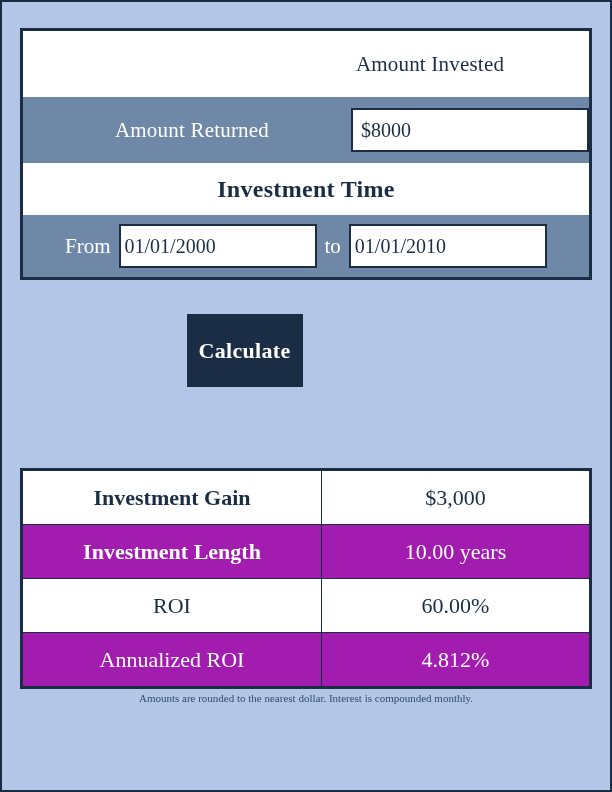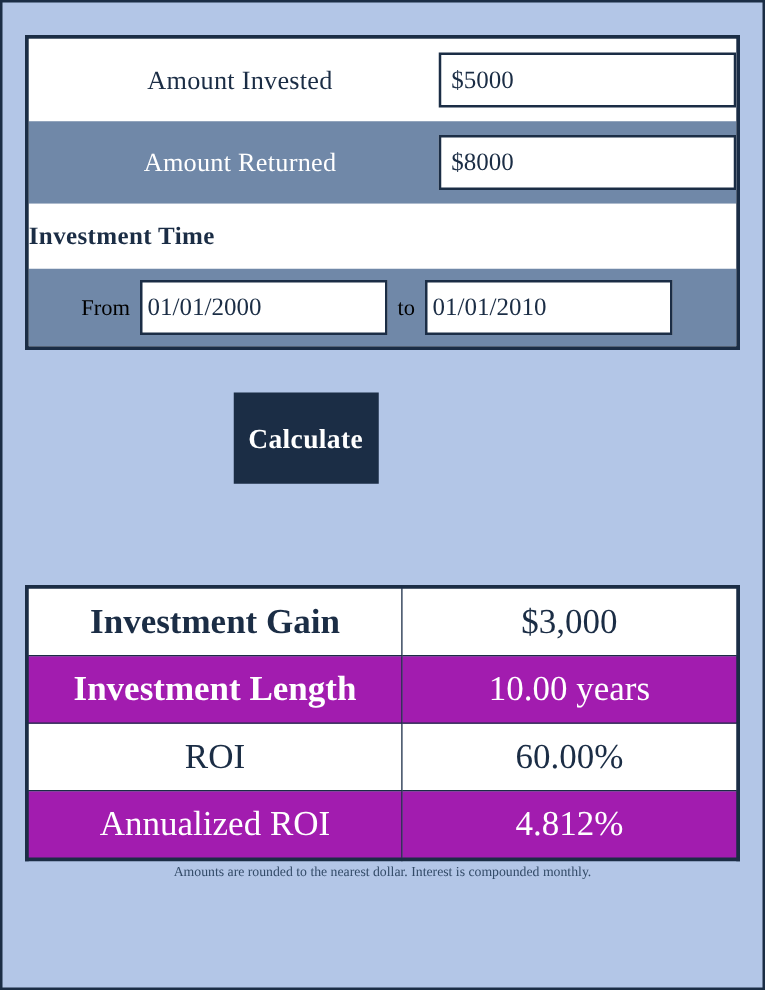--- a/index.html
+++ b/index.html
@@ -70,34 +70,34 @@
     padding: 0 8px;
     outline: none;
   }
   .amount-input {
     width: 238px;
     text-align: left;
   }
 
   .time-header {
     width: 100%;
-    text-align: left;
-    font-size: 20px;
+    text-align: center;
+    font-size: 24px;
     font-weight: bold;
     color: #1b2d45;
     letter-spacing: 0.3px;
   }
 
   .row-dates {
     justify-content: flex-start;
     padding-left: 34px;
   }
   .date-word {
-    color: #000000;
-    font-size: 18px;
+    color: #ffffff;
+    font-size: 21px;
     padding: 0 8px;
     white-space: nowrap;
   }
   .date-input {
     width: 198px;
     text-align: left;
     padding: 0 4px;
   }
 
   
@@ -131,21 +131,21 @@
     width: 572px;
     border: 3px solid #1b2d45;
     border-collapse: collapse;
     box-sizing: border-box;
     table-layout: fixed;
   }
   .results-table td {
     height: 53px;
     text-align: center;
     vertical-align: middle;
-    font-size: 28px;
+    font-size: 22px;
     border: 1px solid #1b2d45;
     padding: 0 4px;
   }
   .results-table td.res-label { width: 290px; }
   .res-white { background: #ffffff; color: #1b2d45; }
   .res-slate { background: #a21caf; color: #ffffff; }
   .res-label.bold { font-weight: bold; }
 
   .footnote {
     position: absolute;
@@ -159,21 +159,20 @@
 </style>
 </head>
 <body>
 
 <div class="page">
 
   <div class="form-panel">
 
     <div class="form-row row-white row-amount">
       <div class="field-label label-on-white">Amount Invested</div>
-      <input class="field-input amount-input" type="text" value="$5000" style="">
     </div>
 
     <div class="form-row row-slate row-amount">
       <div class="field-label label-on-slate">Amount Returned</div>
       <input class="field-input amount-input" type="text" value="$8000" style="">
     </div>
 
     <div class="form-row row-white row-time">
       <div class="time-header">Investment Time</div>
     </div>

